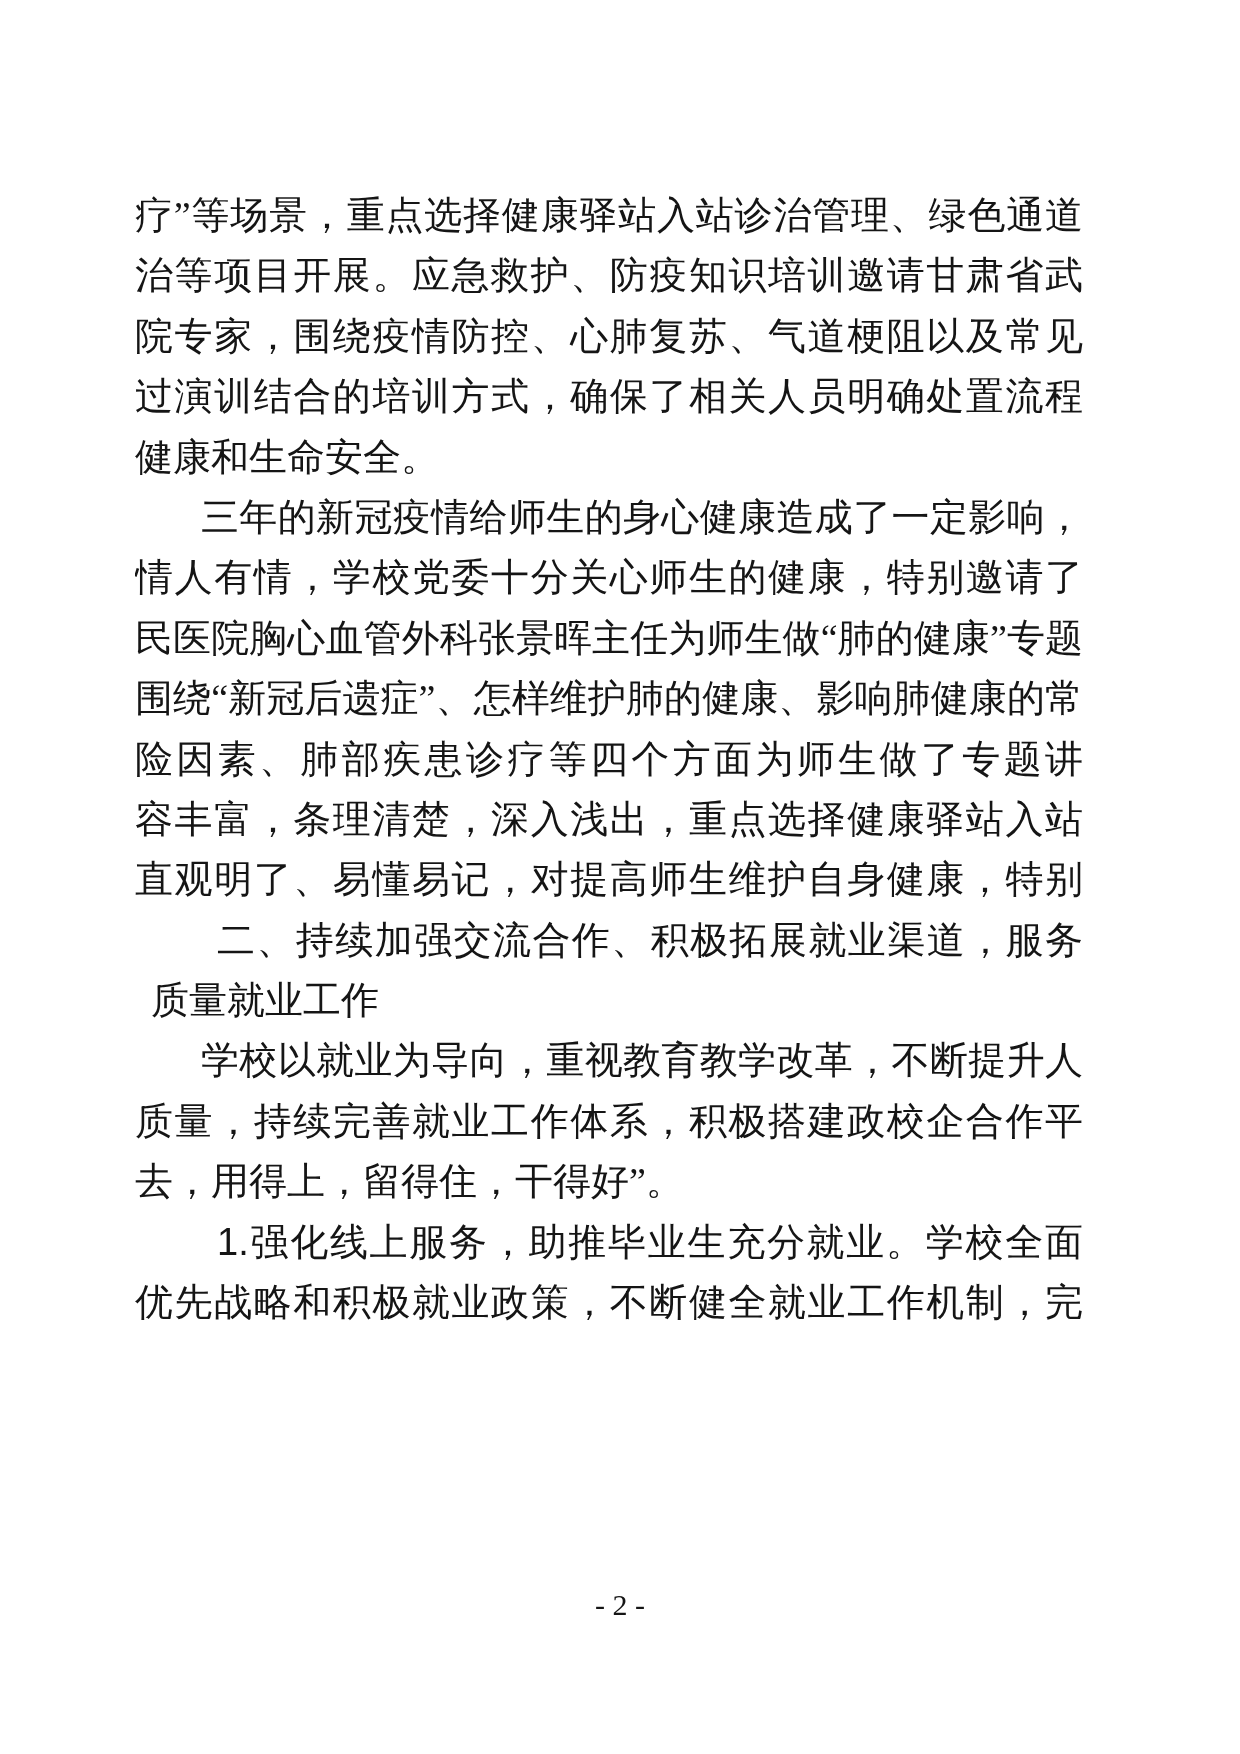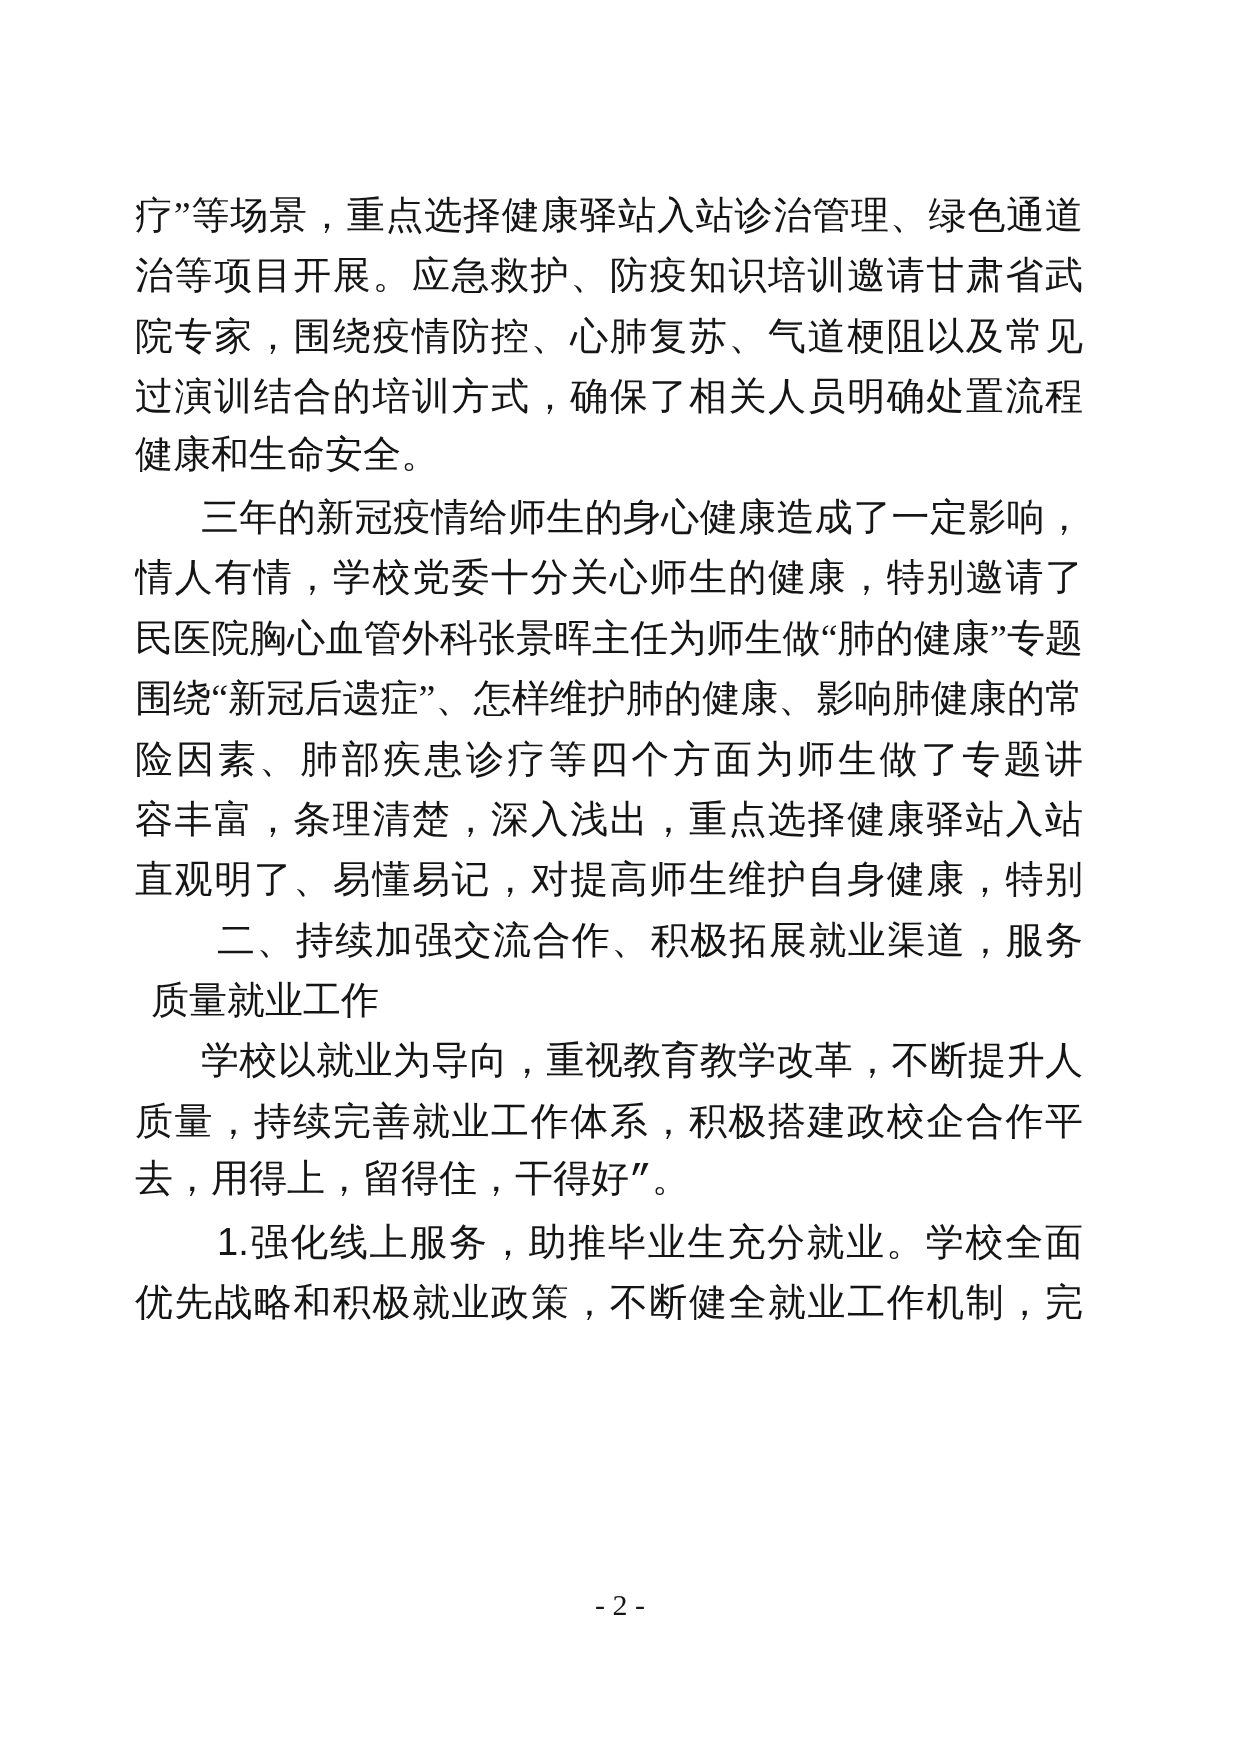--- a/index.html
+++ b/index.html
@@ -26,21 +26,20 @@
   .line {
     font-size: 38px;
     height: 60.4px;
     line-height: 60.4px;
     text-align: justify;
     text-align-last: justify;
     overflow: hidden;
   }
   .line.end {
     text-align-last: left;
-    font-family: Liberation Mono, monospace;
   }
   .line.indent {
     text-indent: 66px;
   }
   .heading .line,
   .bold-lead {
     font-family: "Liberation Sans", "DejaVu Sans", sans-serif;
     font-weight: 400;
     margin-left: 16px;
   }

